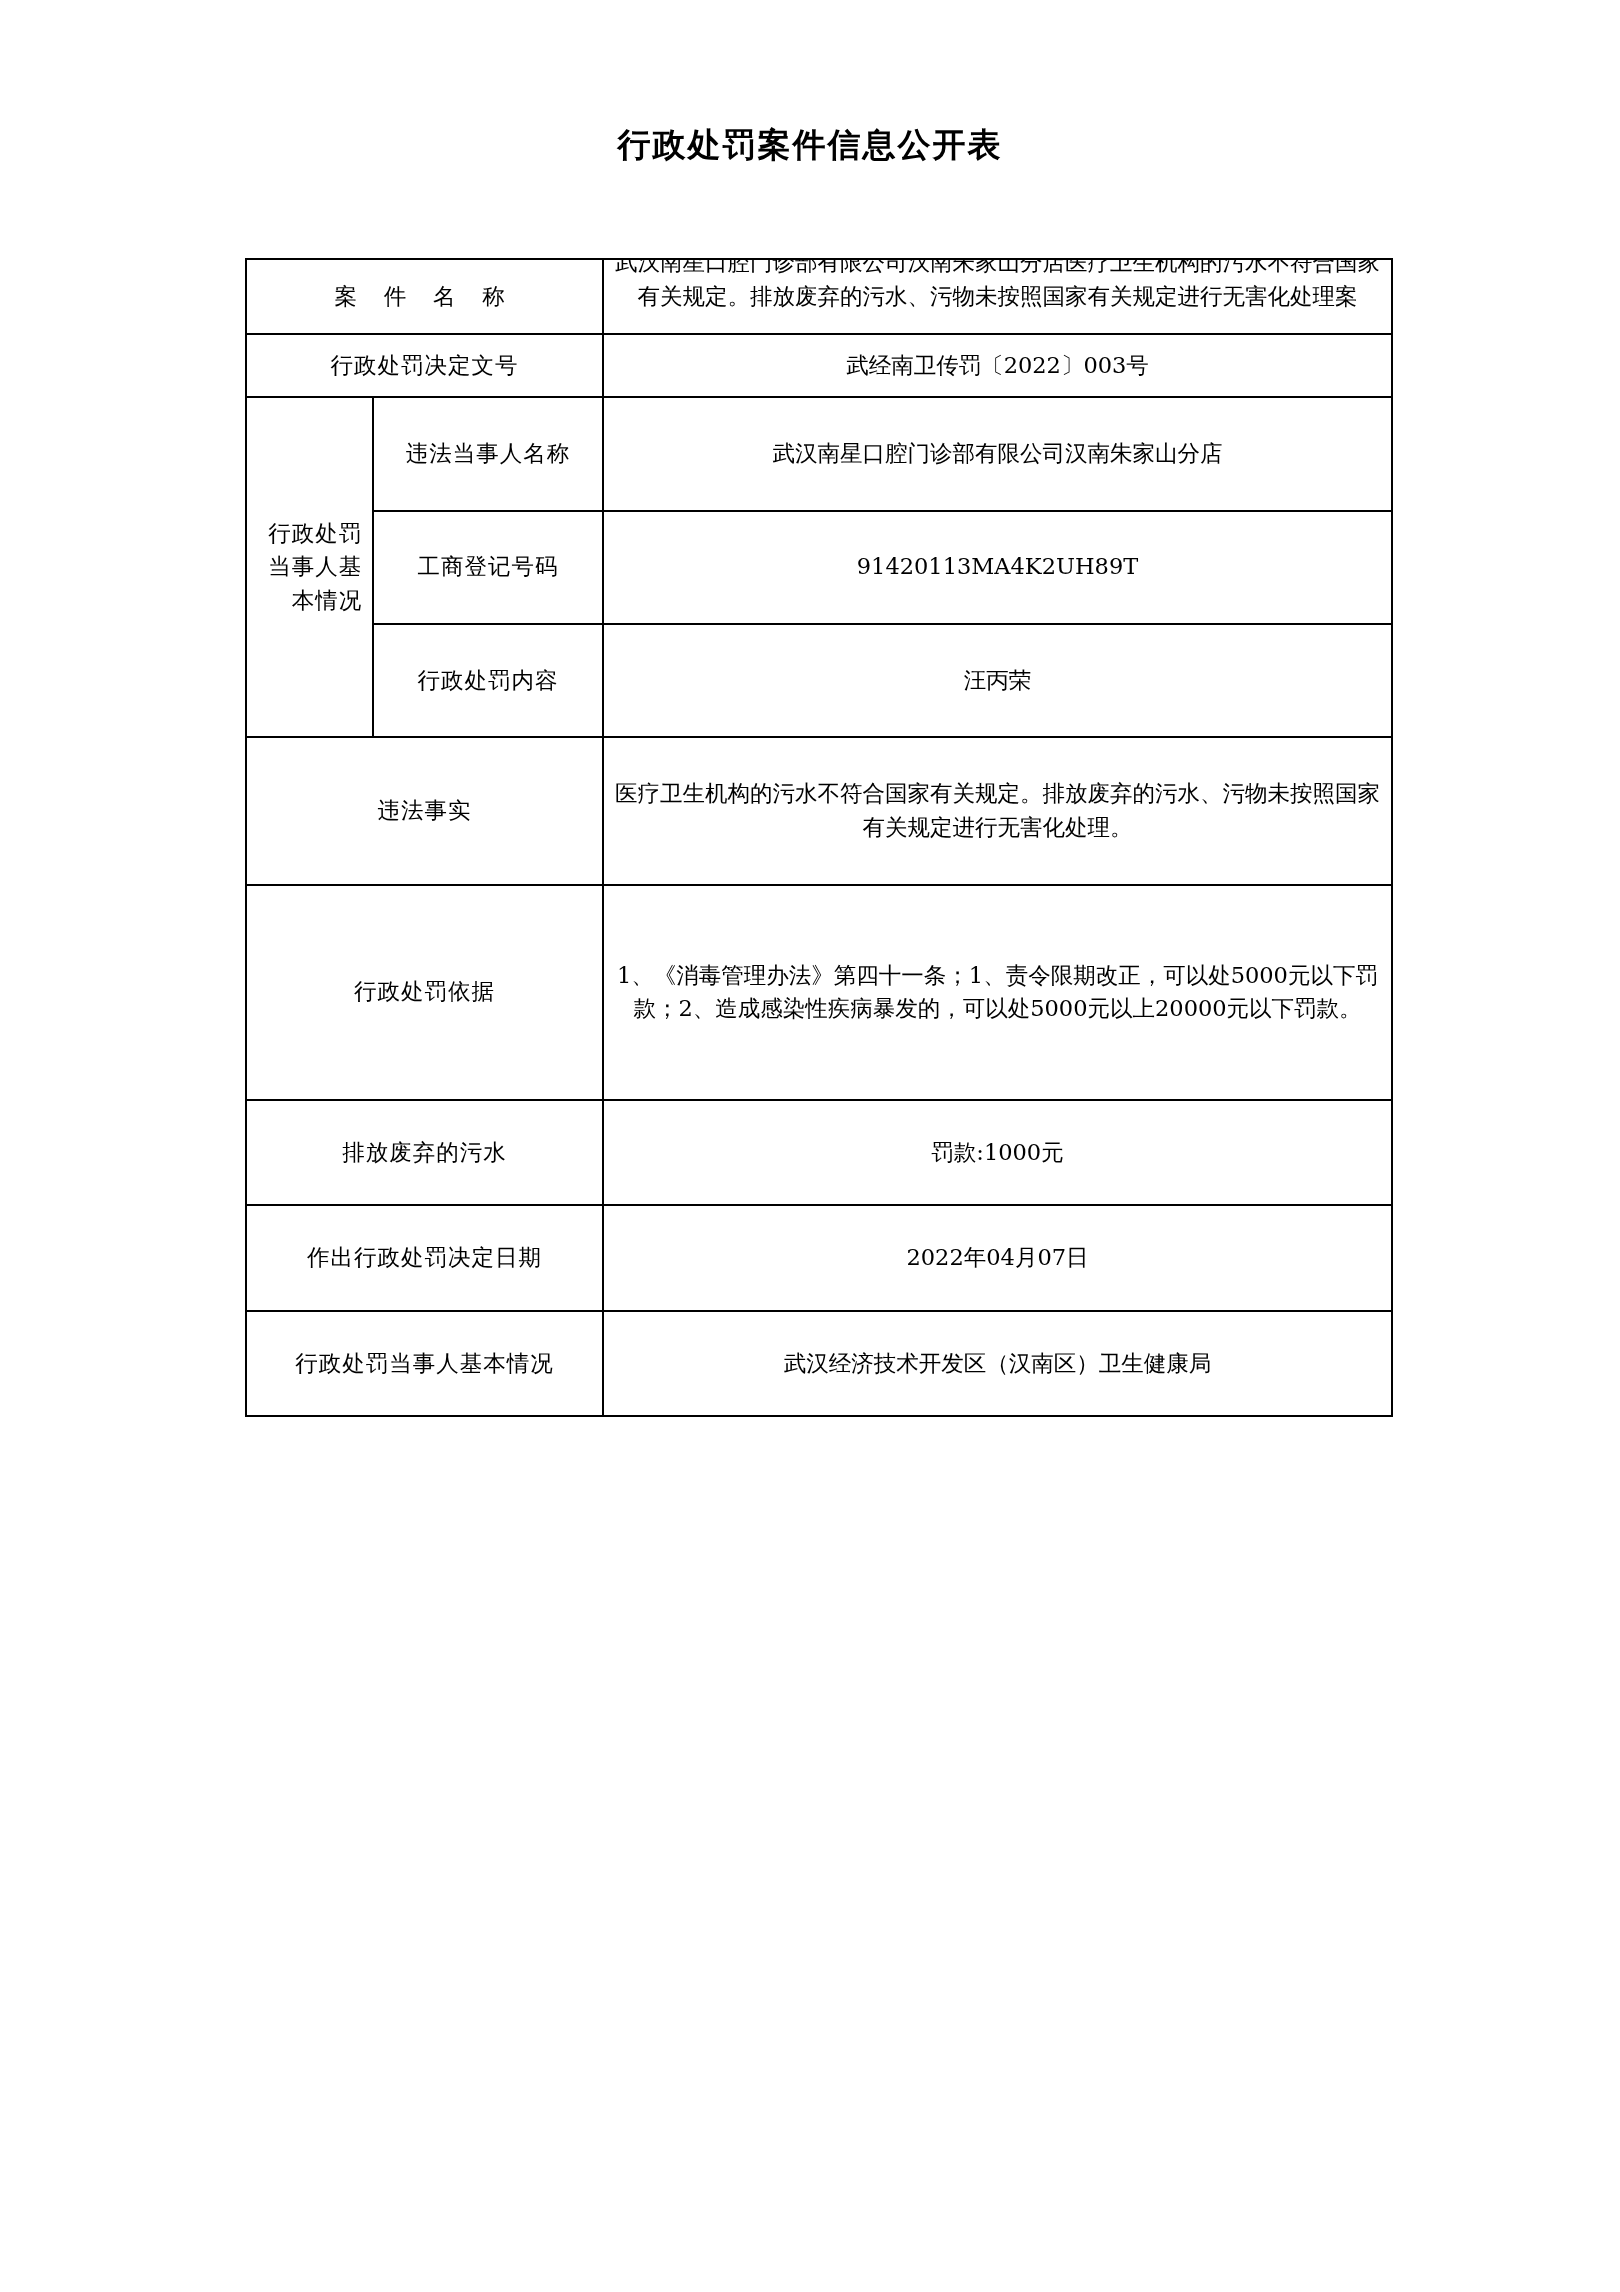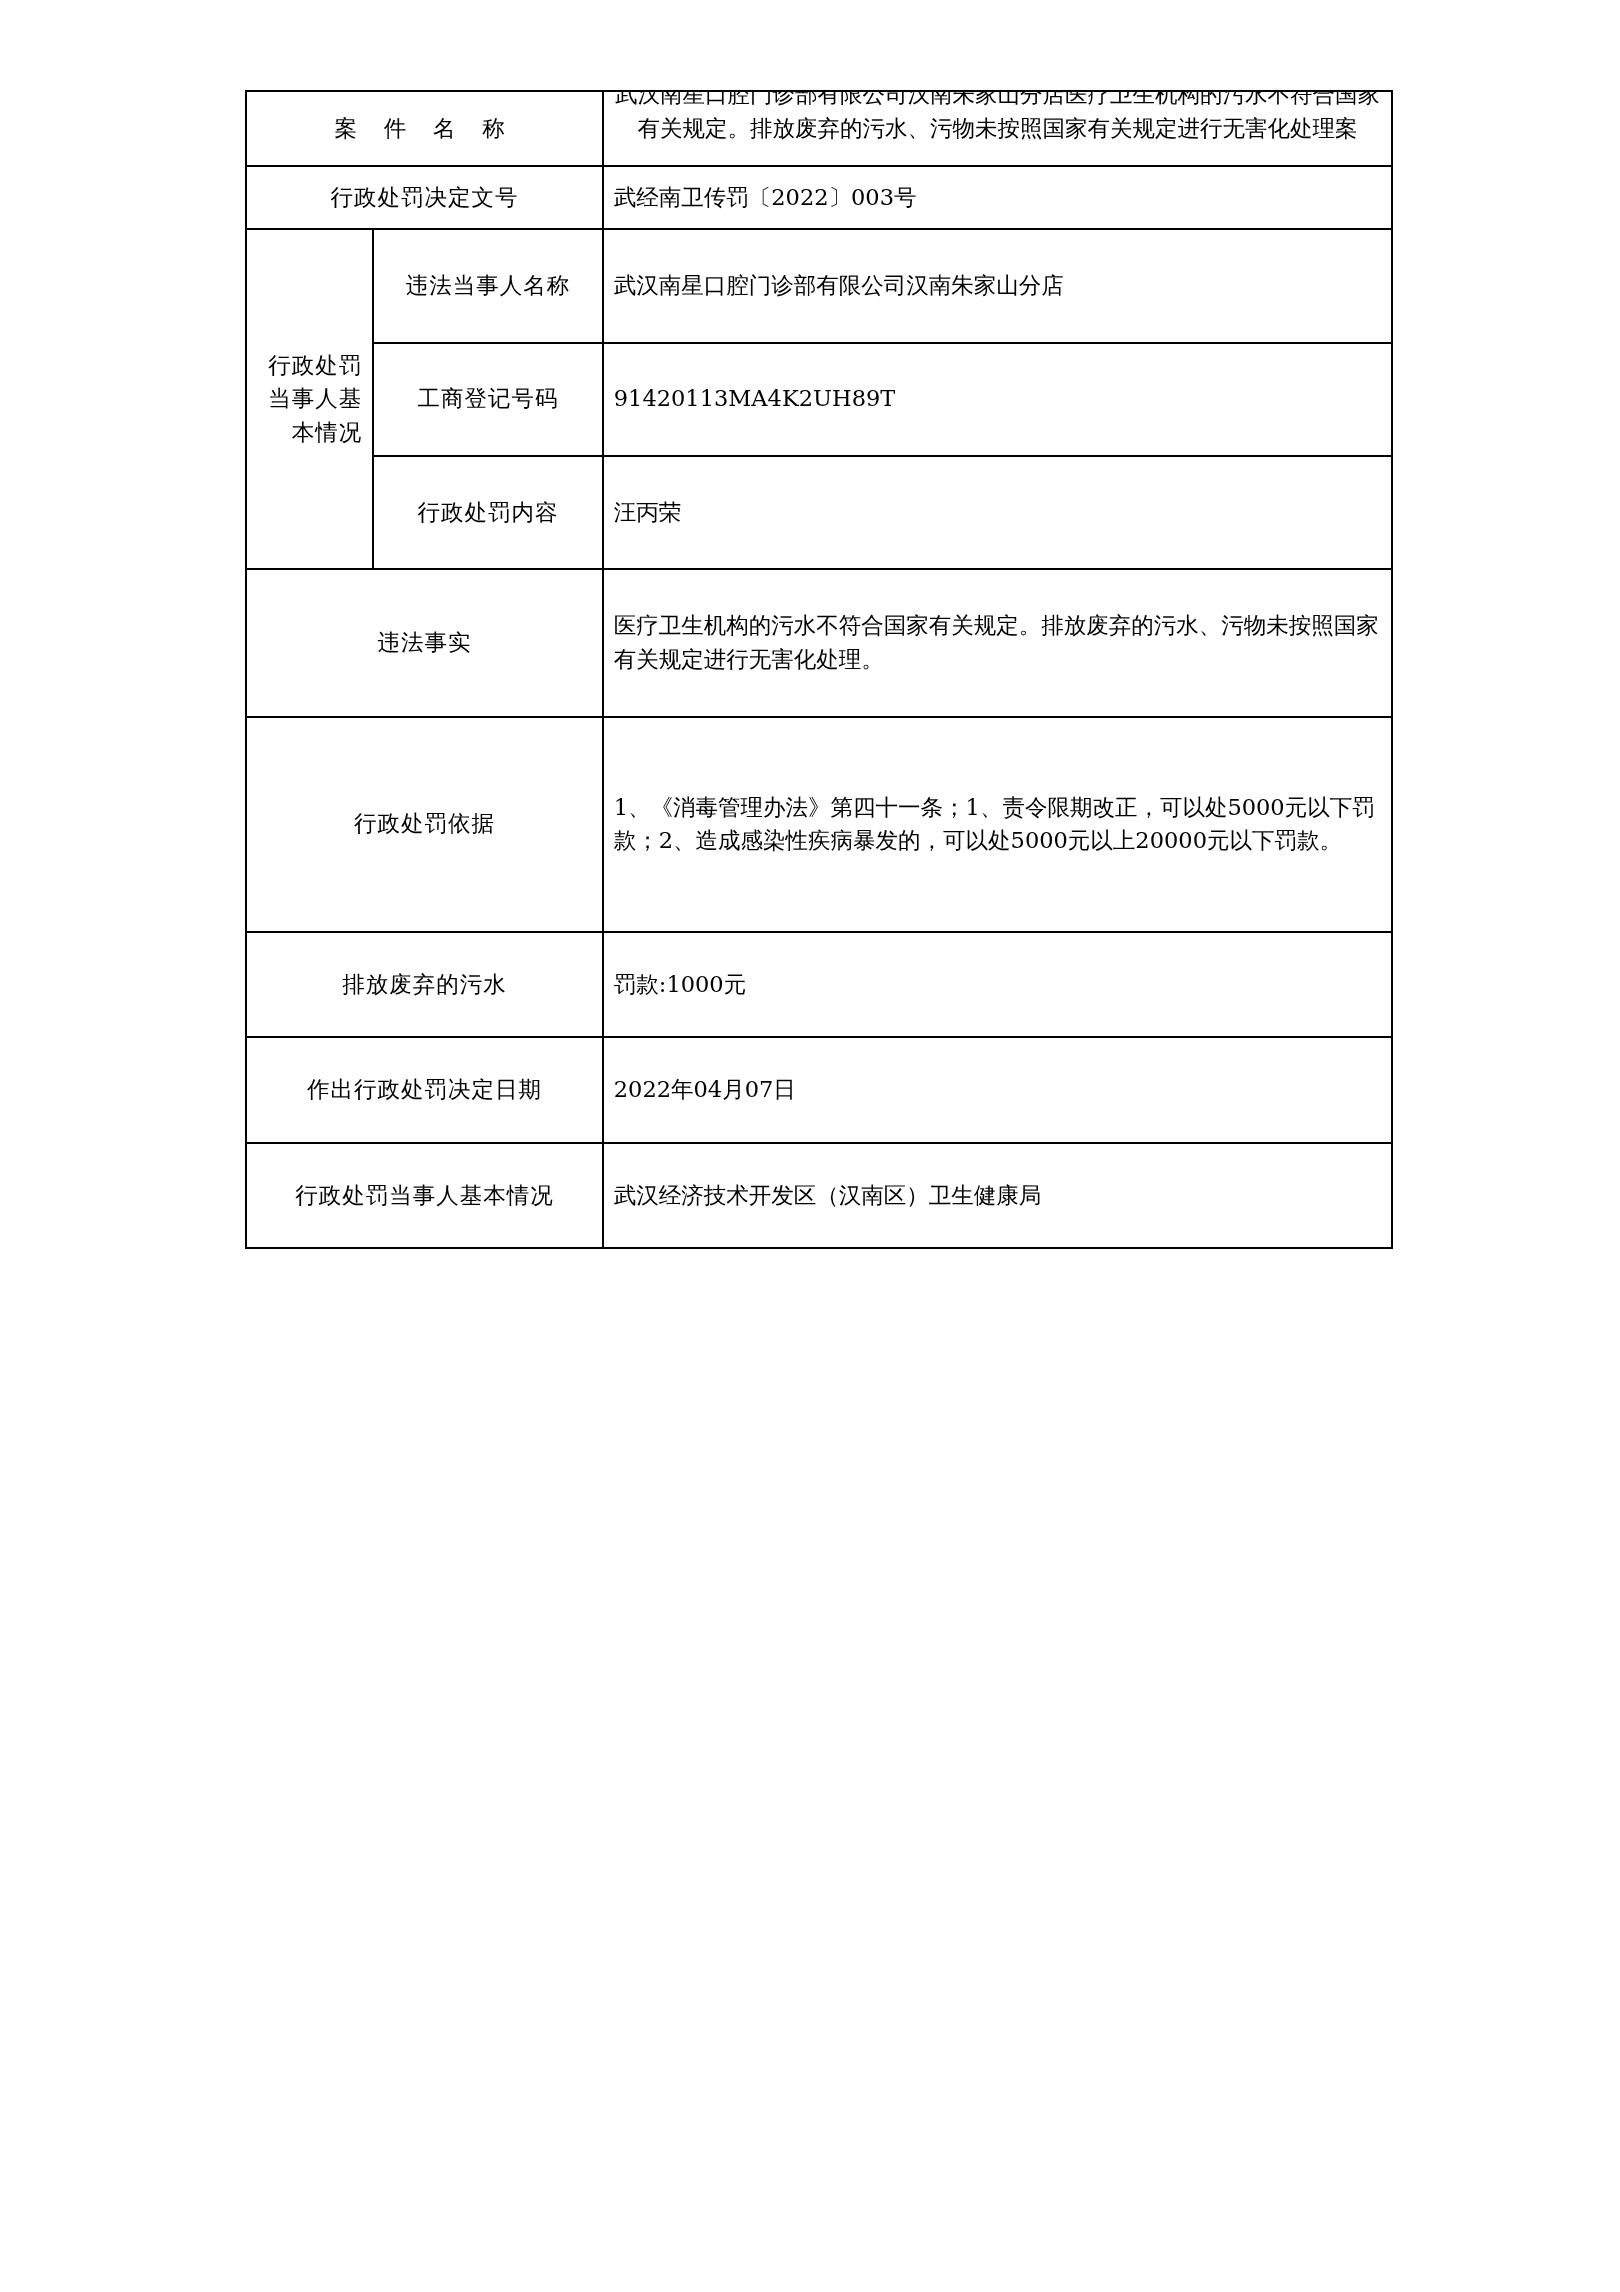--- a/index.html
+++ b/index.html
@@ -51,20 +51,21 @@
     text-align: center;
     letter-spacing: 1px;
     border-radius: 14px;
   }
   td.label-spaced {
     text-align: center;
     letter-spacing: 9.8px;
     padding-left: 19.6px;
   }
   td.value {
+    text-align: center;
     margin-left: 41px;
   }
   td.group-label {
     text-align: right;
     letter-spacing: 1px;
     width: 127px;
     line-height: 1.45;
     padding: 9.8px 5.9px;
     margin-left: 36px;
   }
@@ -83,20 +84,21 @@
     font-size: 22.5px;
     line-height: 1.5;
     padding: 0 8px;
   }
 </style>
 </head>
 <body>
 
 <div class="page">
 
+  <div class="doc-title">行政处罚案件信息公开表</div>
 
   <div class="table-wrap">
     <table class="main">
       <colgroup>
         <col style="width:127px">
         <col style="width:230px">
         <col style="width:789px">
       </colgroup>
 
       <tbody>

